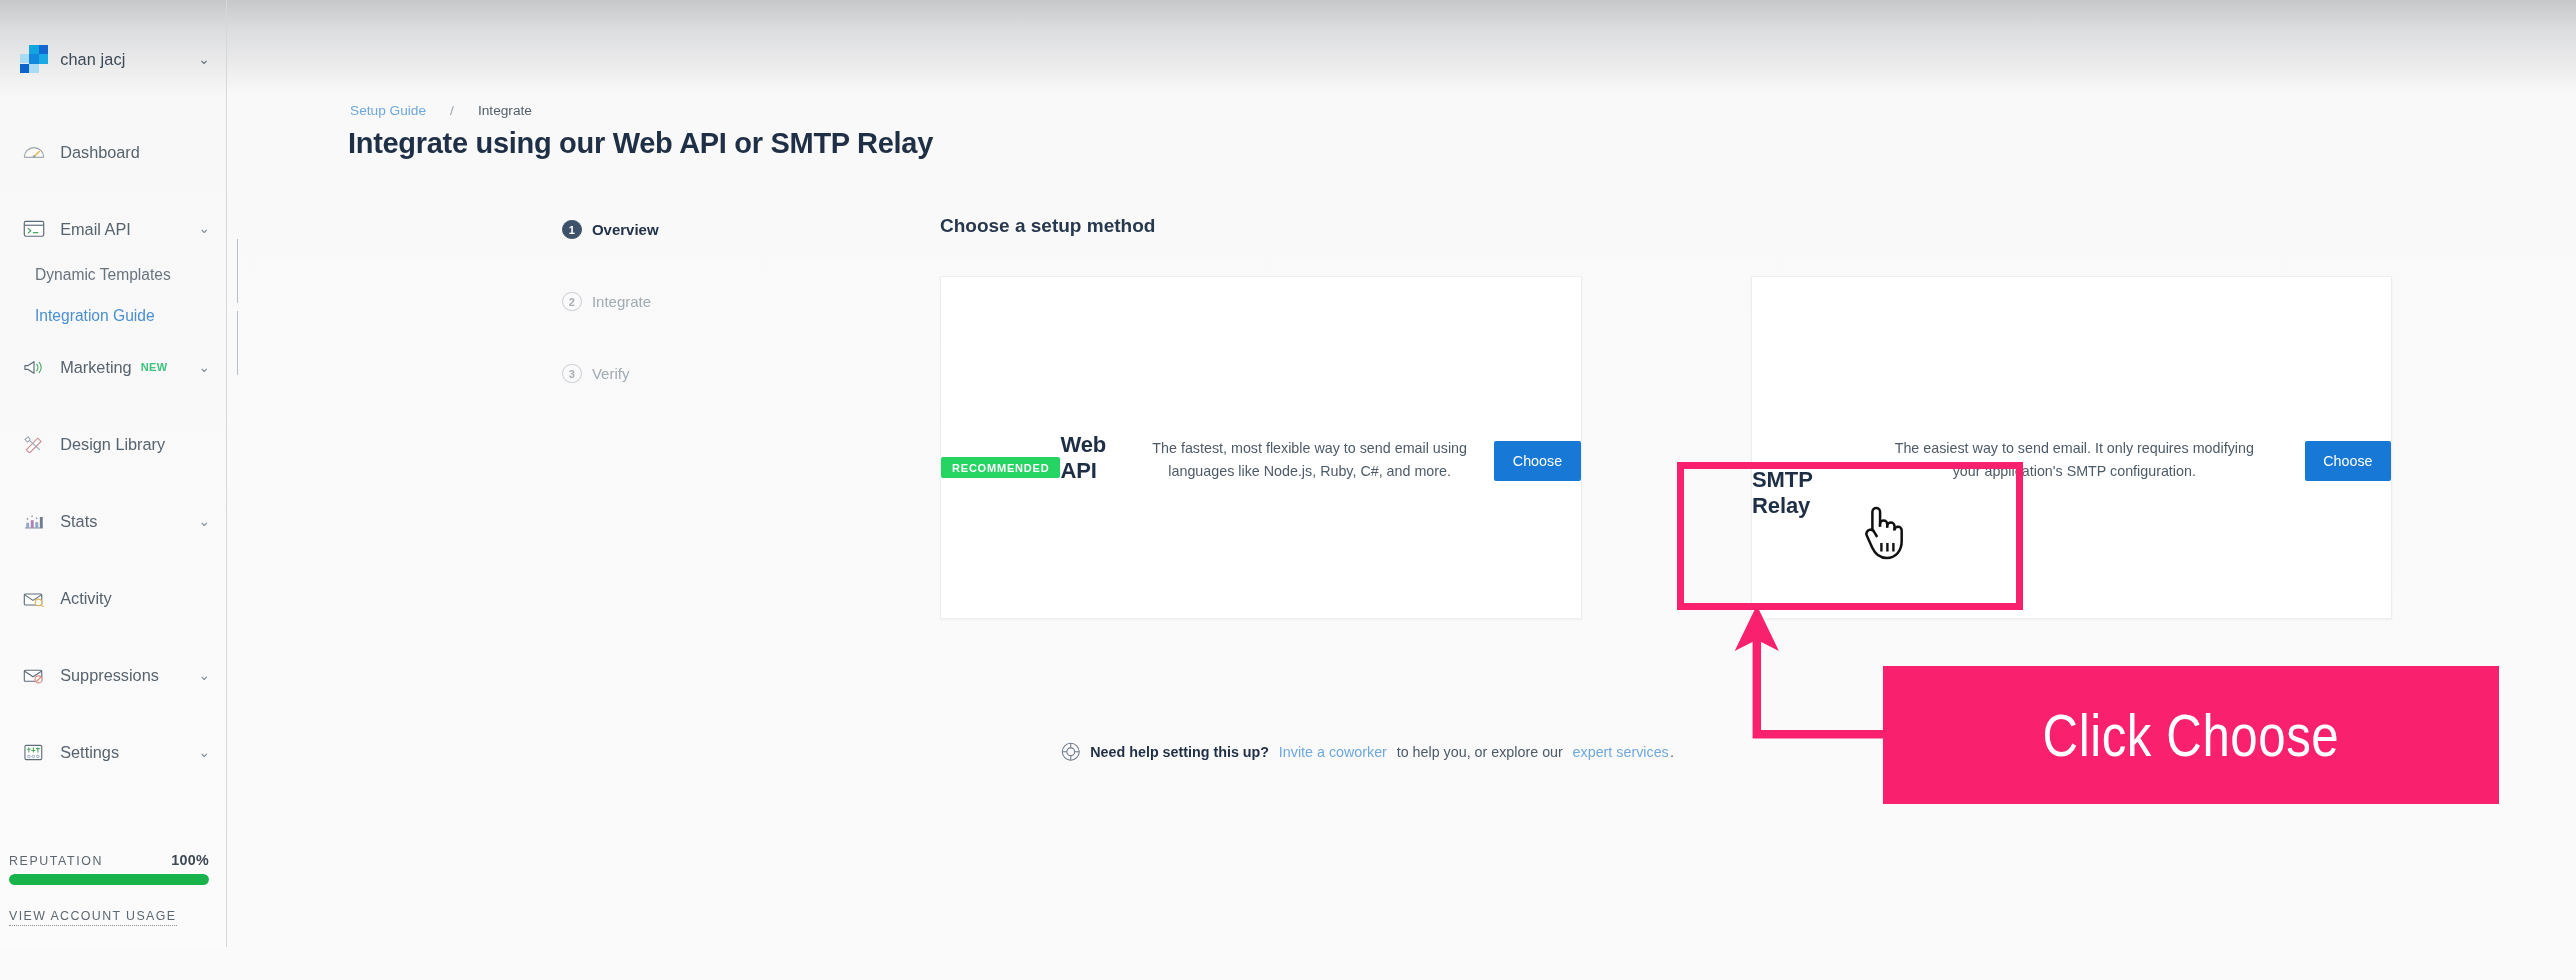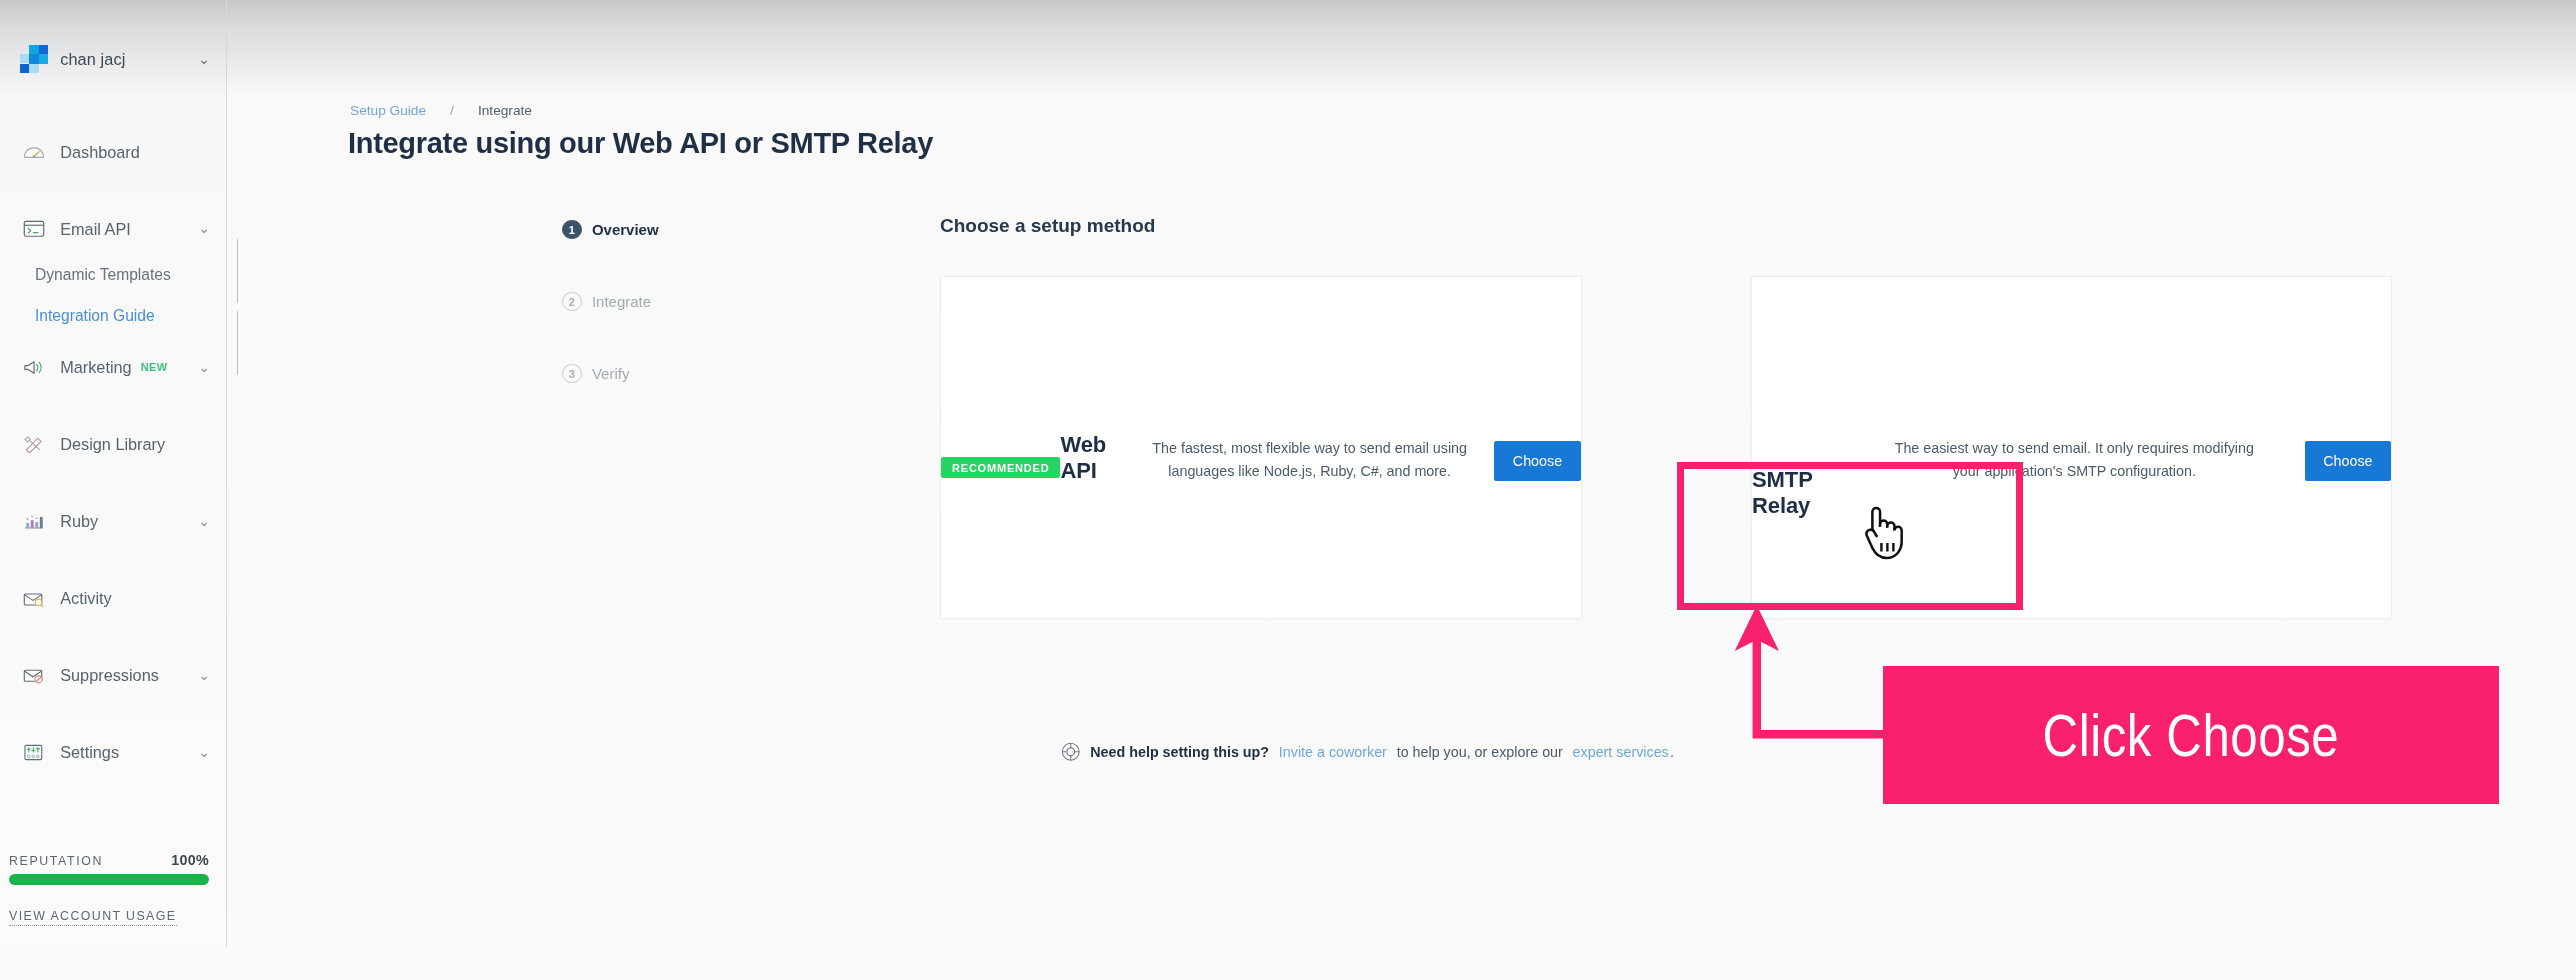--- a/index.html
+++ b/index.html
@@ -418,21 +418,21 @@
             <path d="M3 23h28" stroke="#8f99a3" stroke-width="1.8"></path>
             <rect x="5" y="15" width="4.5" height="8" fill="#8fa8c8"></rect>
             <rect x="12" y="11" width="4.5" height="12" fill="#b07fb5"></rect>
             <rect x="19" y="14" width="4.5" height="9" fill="#8fa8c8"></rect>
             <rect x="26" y="6" width="4.5" height="17" fill="#6d7d91"></rect>
             <circle cx="7" cy="9" r="1.3" fill="#8f99a3"></circle>
             <circle cx="14" cy="5" r="1.3" fill="#8f99a3"></circle>
             <circle cx="21" cy="8" r="1.3" fill="#8f99a3"></circle>
           </svg>
         </span>
-        <span class="lbl">Ruby</span>
+        <span class="lbl">Stats</span>
         <span class="caret">⌄</span>
       </div>
 
       <div class="nav-item">
         <span class="ico">
           <svg width="22" height="17" viewBox="0 0 34 26" fill="none">
             <rect x="2" y="6" width="27" height="17" rx="1.5" stroke="#5d6b78" stroke-width="1.7" fill="#fff"></rect>
             <path d="M2 7l13.5 9L29 7" stroke="#5d6b78" stroke-width="1.7" fill="none"></path>
             <circle cx="24" cy="19" r="5" stroke="#e0b55c" stroke-width="1.8" fill="#fff"></circle>
             <path d="M28 23l3.5 3.5" stroke="#e0b55c" stroke-width="1.8" stroke-linecap="round"></path>

